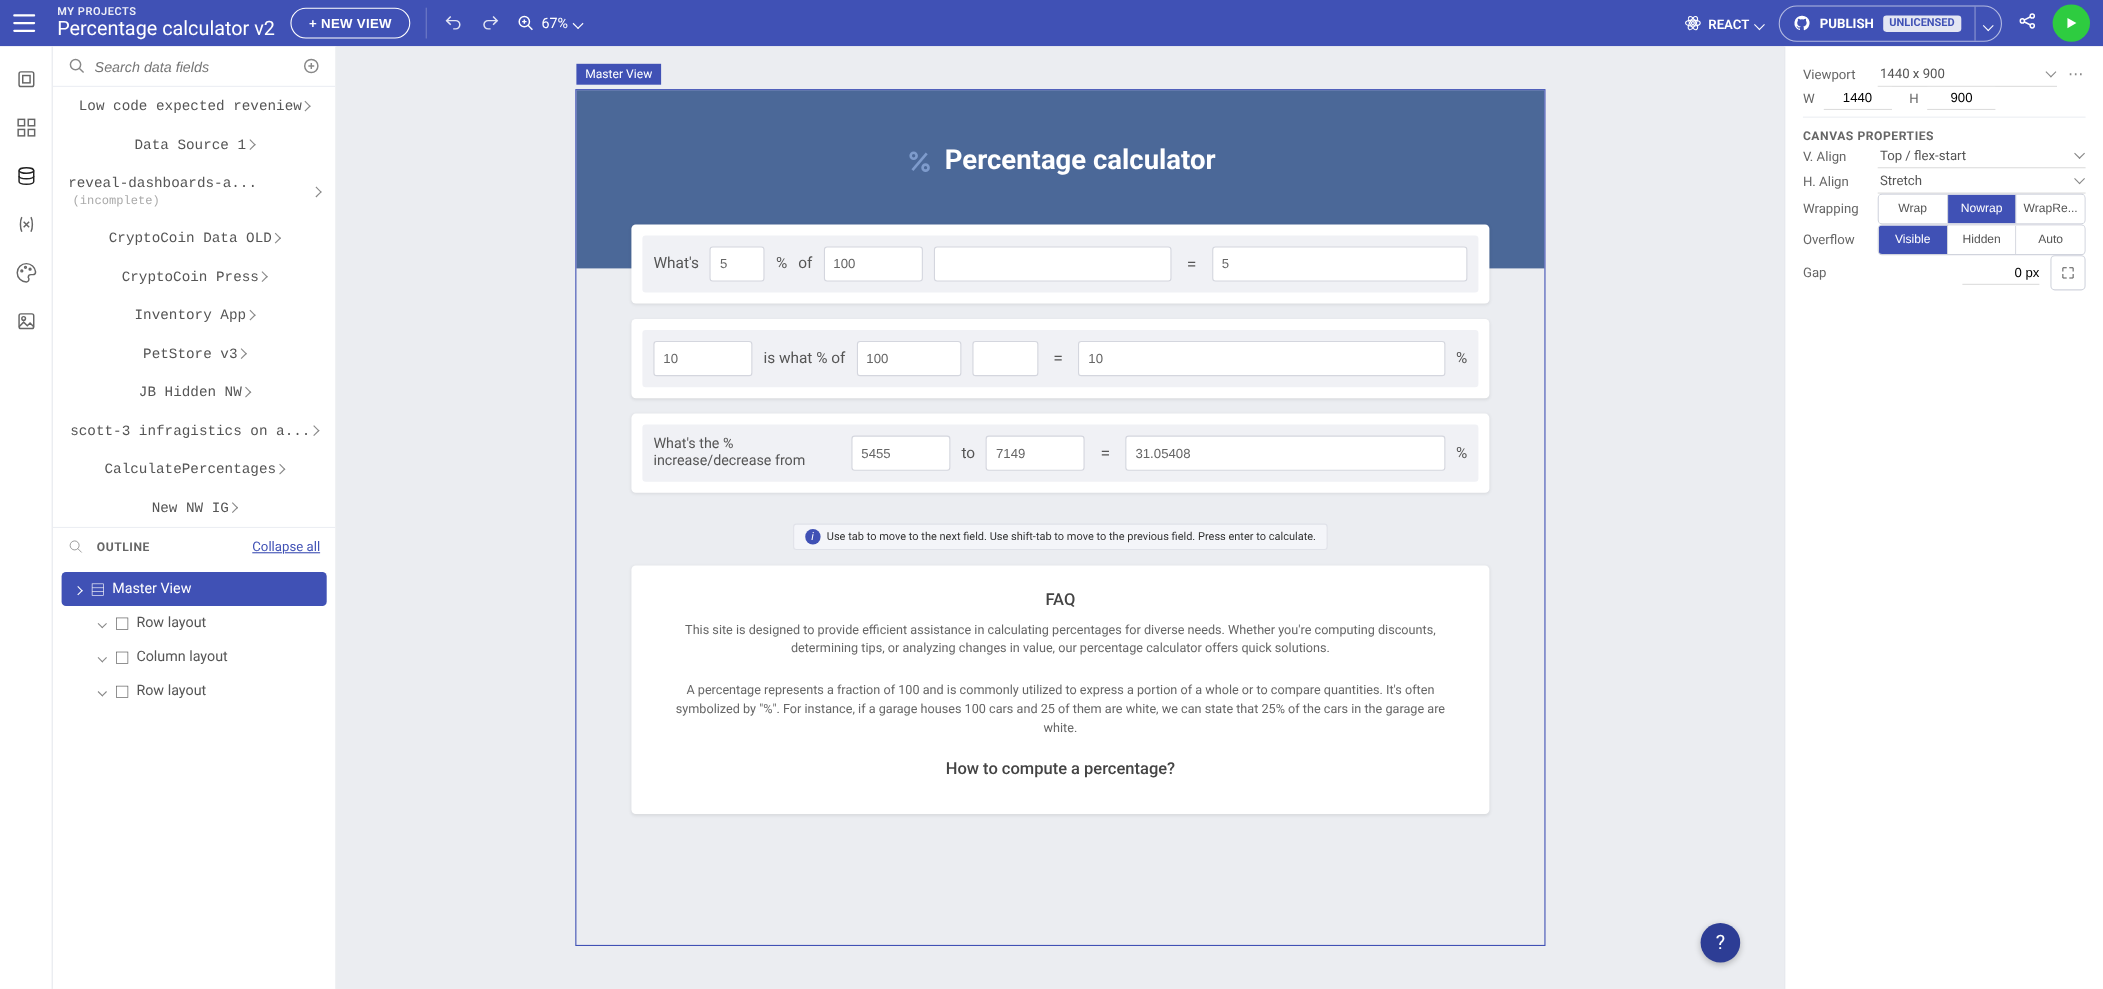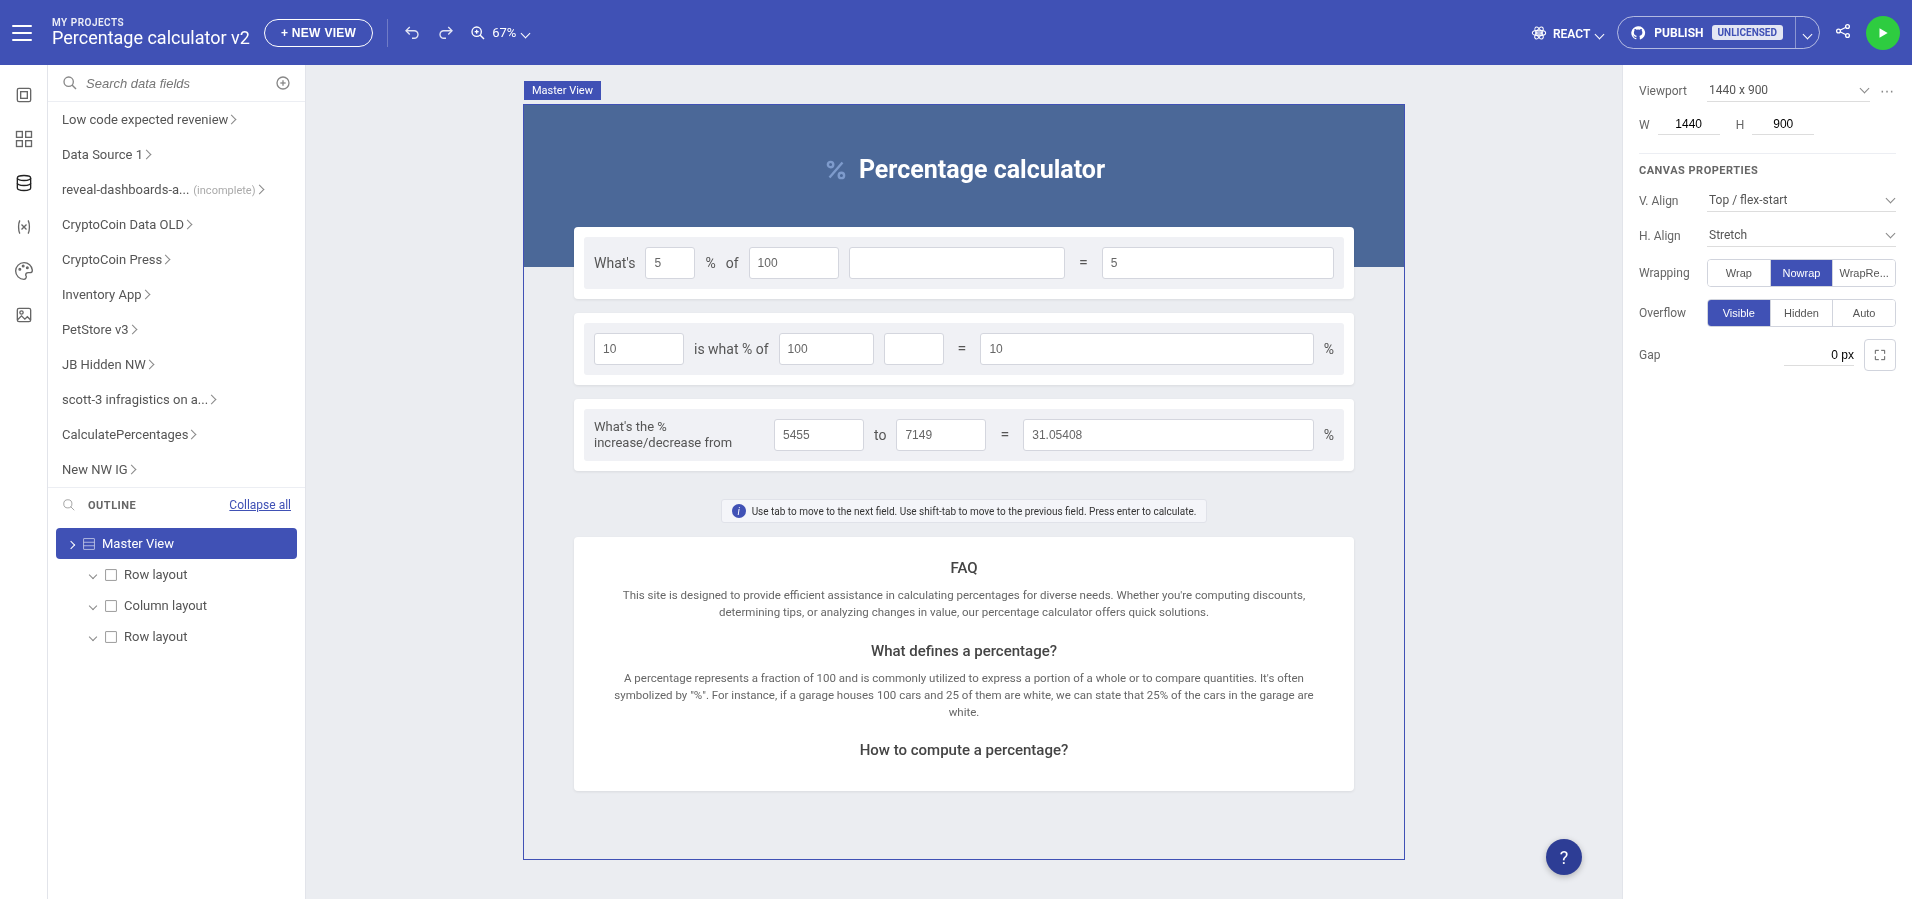--- a/index.html
+++ b/index.html
@@ -10,21 +10,21 @@
   overflow: hidden;
 }
 .app { display: flex; flex-direction: column; height: 899px; width: 1912px; }
 
 
 .topbar {
   background: #4051b5;
   color: #fff;
   display: flex;
   align-items: center;
-  height: 65px;
+  height: 42px;
   padding: 0 12px;
   gap: 14px;
 }
 .hamburger { width: 20px; height: 16px; display:flex; flex-direction:column; justify-content:space-between; cursor:pointer; margin-right:6px;}
 .hamburger span { height:2px; background:#fff; border-radius:1px; }
 .project-block { display:flex; flex-direction:column; line-height:1.1; }
 .project-label { font-size:10px; letter-spacing:0.5px; opacity:.9; font-weight:600; }
 .project-title { font-size:18px; font-weight:400; }
 .newview-btn {
   border:1px solid #fff; background:transparent; color:#fff;
@@ -51,21 +51,21 @@
 .iconbar .ib { width:24px; height:24px; display:flex; align-items:center; justify-content:center; cursor:pointer; color:#666; border-radius:4px;}
 .iconbar .ib.active { color:#222; }
 .iconbar svg { width:20px; height:20px; stroke:currentColor; fill:none; stroke-width:1.6; }
 
 .sidebar { width:258px; background:#fff; border-right:1px solid #e2e4ea; display:flex; flex-direction:column; overflow:hidden;}
 .search-row { display:flex; align-items:center; gap:8px; padding:10px 14px; border-bottom:1px solid #eceef3;}
 .search-row svg { width:16px; height:16px; stroke:#888; fill:none; stroke-width:2;}
 .search-row input { flex:1; border:none; outline:none; font-size:13px; font-style:italic; color:#888; background:transparent;}
 .plus-circle { width:20px; height:20px; cursor:pointer;}
 .ds-list { flex-shrink:0; overflow:auto; }
-.ds-item { display:flex; align-items:center; justify-content:flex-start; padding:10px 14px; font-size:13px; color:#555; cursor:pointer;}
+.ds-item { display:flex; align-items:center; justify-content:center; padding:10px 14px; font-size:13px; color:#555; cursor:pointer;font-family:Liberation Mono, monospace;}
 .ds-item .muted { color:#aaa; font-size:11px; margin-left:4px;}
 .ds-item .chev-r::after { content:""; width:6px; height:6px; border-right:1.5px solid #888; border-top:1.5px solid #888; transform:rotate(45deg); display:block; }
 
 .outline-hdr { display:flex; align-items:center; justify-content:space-between; padding:10px 14px; border-top:1px solid #eceef3;}
 .outline-hdr .left { display:flex; align-items:center; gap:12px; font-size:11px; font-weight:700; letter-spacing:.5px; color:#666;}
 .outline-hdr .left svg { width:14px; height:14px; stroke:#666; fill:none;}
 .collapse-link { font-size:12px; color:#4051b5; text-decoration:underline; cursor:pointer;}
 .tree { padding:6px 8px 12px; font-size:13px; }
 .tree-node { display:flex; align-items:center; gap:6px; padding:8px 10px; border-radius:4px; cursor:pointer; color:#555;}
 .tree-node .tw { width:10px; display:flex; justify-content:center;}
@@ -100,21 +100,21 @@
 .calc-row .eq { font-size:16px; color:#555; padding:0 4px;}
 .fill { display:inline-block; height:32px; background:#fff; border:1px solid #d4d6de; border-radius:3px; flex:1;}
 .helper { display:flex; align-items:center; gap:6px; justify-content:center; background:#f4f5f9; border:1px solid #e0e2e9; border-radius:3px; padding:4px 10px; margin:14px auto 0; width:fit-content;}
 .helper .info { width:14px; height:14px; background:#4051b5; color:#fff; border-radius:50%; font-size:10px; display:flex; align-items:center; justify-content:center; font-style:italic;}
 .helper span { font-size:10px;}
 .faq-card { background:#fff; border-radius:4px; box-shadow:0 1px 3px rgba(0,0,0,.08); padding:22px 28px; text-align:center;}
 .faq-card h3 { font-size:15px; font-weight:500; color:#444; margin-bottom:10px;}
 .faq-card p { font-size:11.5px; color:#666; line-height:1.5; margin-bottom:20px;}
 
 
-.props { width:290px; background:#fff; border-left:1px solid #e2e4ea; padding:14px 16px; font-size:12px; color:#555; display:flex; flex-direction:column; gap:12px;}
+.props { width:290px; background:#fff; border-left:1px solid #e2e4ea; padding:14px 16px; font-size:12px; color:#555; display:flex; flex-direction:column; }
 .prow { display:flex; align-items:center; gap:10px;}
 .prow .plabel { width:58px; color:#666; font-size:12px;}
 .psel { flex:1; display:flex; align-items:center; justify-content:space-between; border-bottom:1px solid #ddd; padding:4px 2px; cursor:pointer;}
 .psel::after { content:""; width:6px; height:6px; border-right:1.5px solid #888; border-bottom:1.5px solid #888; transform:rotate(45deg); margin-top:-3px;}
 .btn-seg { display:flex; border:1px solid #d1d4dd; border-radius:4px; overflow:hidden; flex:1;}
 .btn-seg button { flex:1; background:#fff; border:none; padding:7px 6px; font-size:11px; cursor:pointer; color:#555; border-right:1px solid #d1d4dd;}
 .btn-seg button:last-child { border-right:none;}
 .btn-seg button.on { background:#4051b5; color:#fff;}
 .sq-btn { width:32px; height:32px; border:1px solid #d1d4dd; border-radius:4px; display:flex; align-items:center; justify-content:center; cursor:pointer; background:#fff;}
 .sq-btn svg { width:14px; height:14px; stroke:#555; fill:none; stroke-width:1.6;}
@@ -414,21 +414,20 @@
               <span class="sym">%</span>
             </div>
           </div>
           <div class="helper">
             <span class="info">i</span>
             <span>Use tab to move to the next field. Use shift-tab to move to the previous field. Press enter to calculate.</span>
           </div>
           <div class="faq-card">
             <h3>FAQ</h3>
             <p>This site is designed to provide efficient assistance in calculating percentages for diverse needs. Whether you're computing discounts, determining tips, or analyzing changes in value, our percentage calculator offers quick solutions.</p>
-            <h3>What defines a percentage?</h3>
             <p>A percentage represents a fraction of 100 and is commonly utilized to express a portion of a whole or to compare quantities. It's often symbolized by "%". For instance, if a garage houses 100 cars and 25 of them are white, we can state that 25% of the cars in the garage are white.</p>
             <h3>How to compute a percentage?</h3>
           </div>
         </div>
       </div>
     </div>
 
     <div class="props">
       <div class="prow">
         <span class="plabel">Viewport</span>

